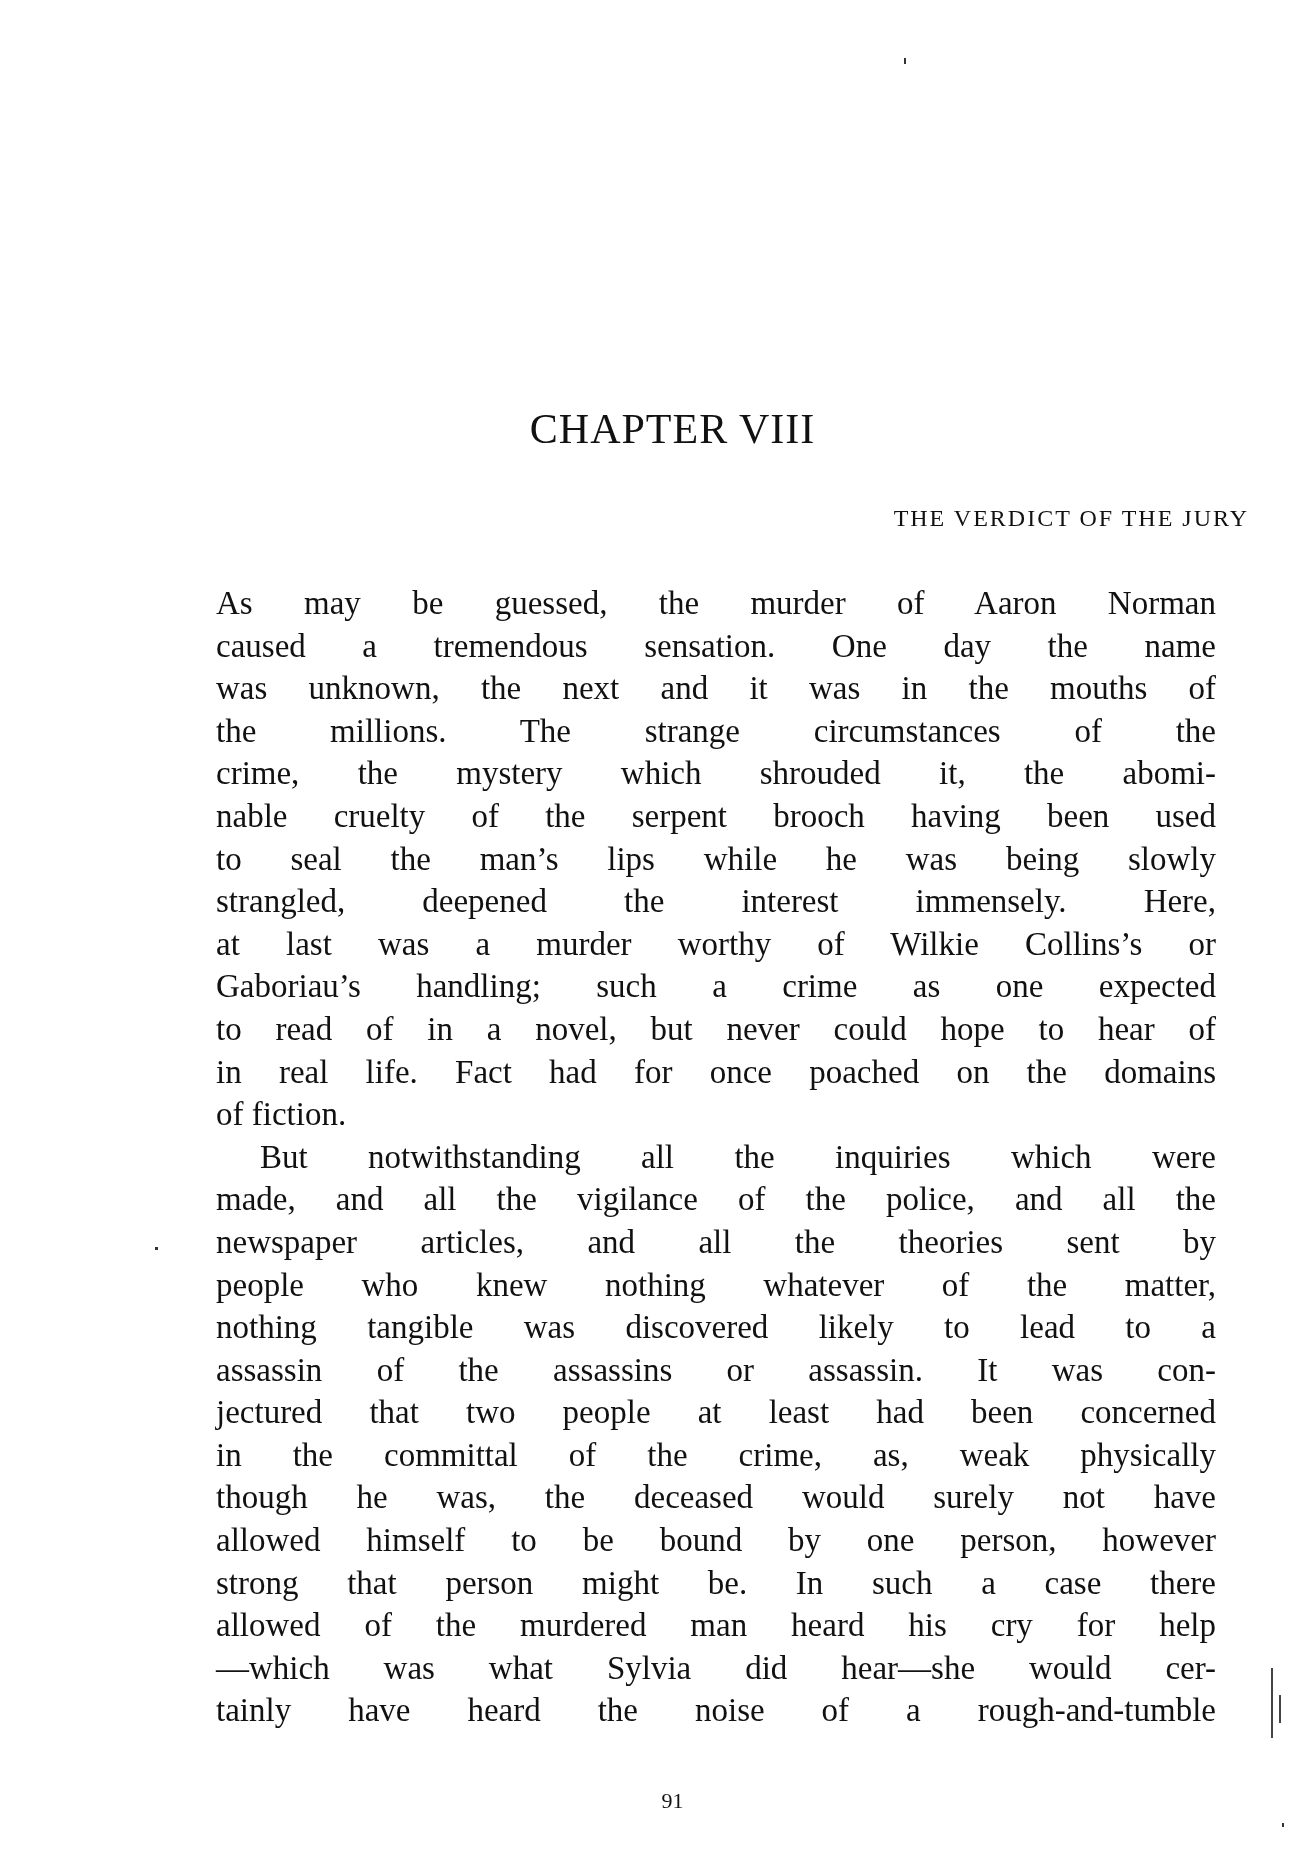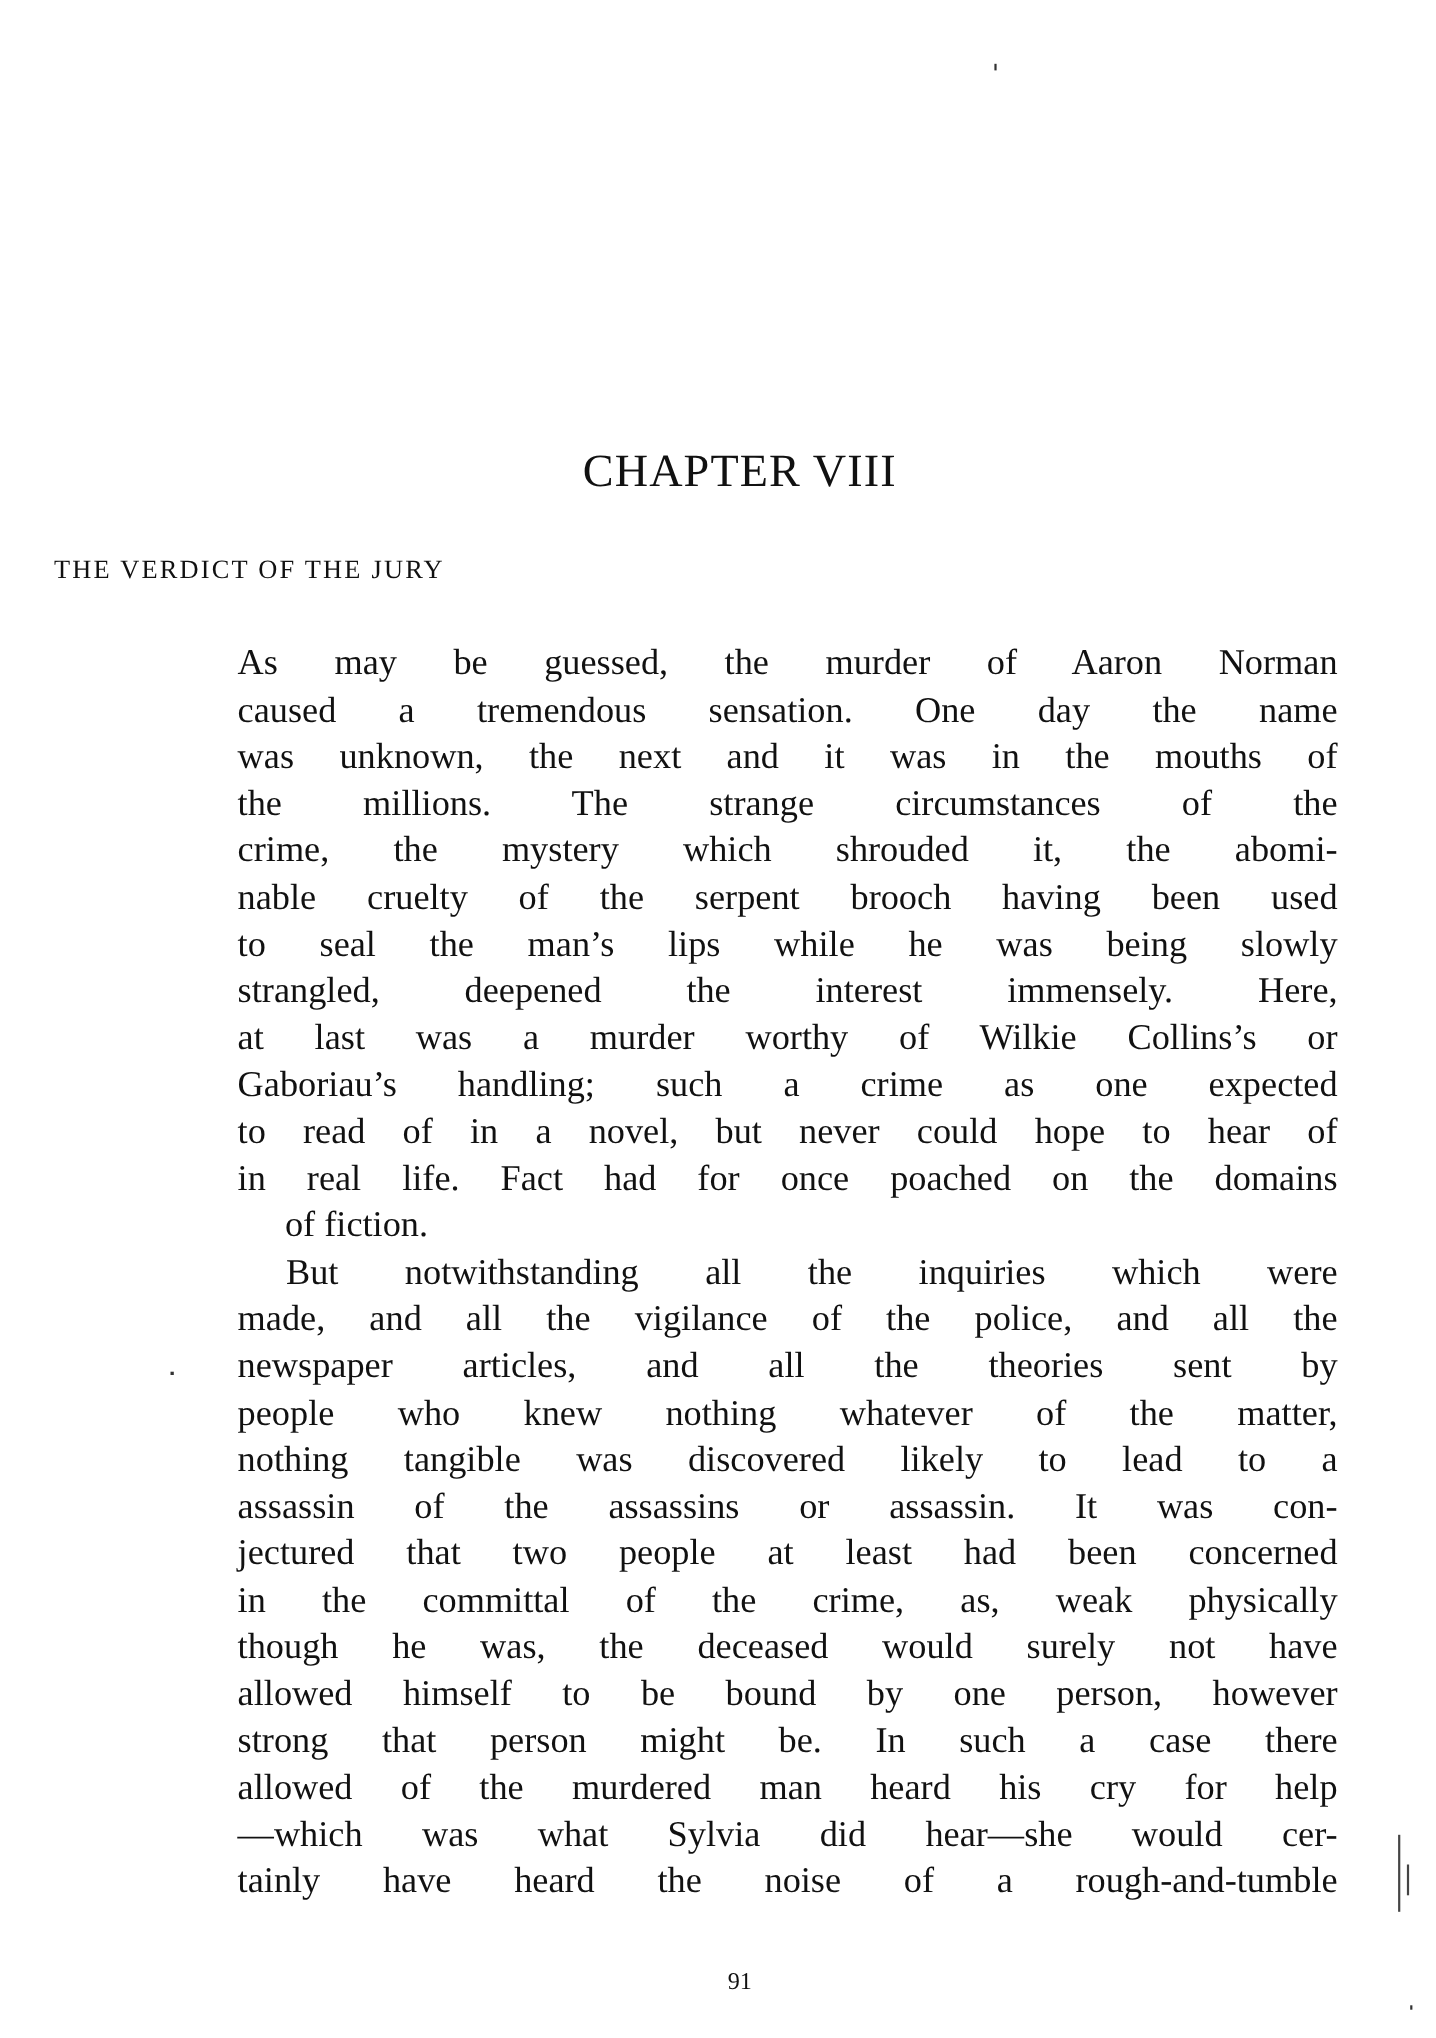--- a/index.html
+++ b/index.html
@@ -32,21 +32,21 @@
     font-size: 42px;
     letter-spacing: 1px;
     padding-left: 40px;
     box-sizing: border-box;
   }
   .chapter-subtitle {
     position: absolute;
     top: 505px;
     left: 0;
     width: 1249px;
-    text-align: left;
+    text-align: right;
     font-size: 24px;
     letter-spacing: 2px;
     padding-left: 49px;
     box-sizing: border-box;
   }
   .body-text {
     position: absolute;
     top: 582px;
     left: 216px;
     width: 1000px;
@@ -56,21 +56,20 @@
   }
   .line {
     display: block;
     text-align: justify;
     text-align-last: justify;
     white-space: nowrap;
     height: 42.6px;
   }
   .line.last {
     text-align-last: left;
-    margin-left: 43px;
   }
   .line.indent {
     padding-left: 44px;
   }
   .page-number {
     position: absolute;
     top: 1788px;
     left: 0;
     width: 1305px;
     text-align: center;

